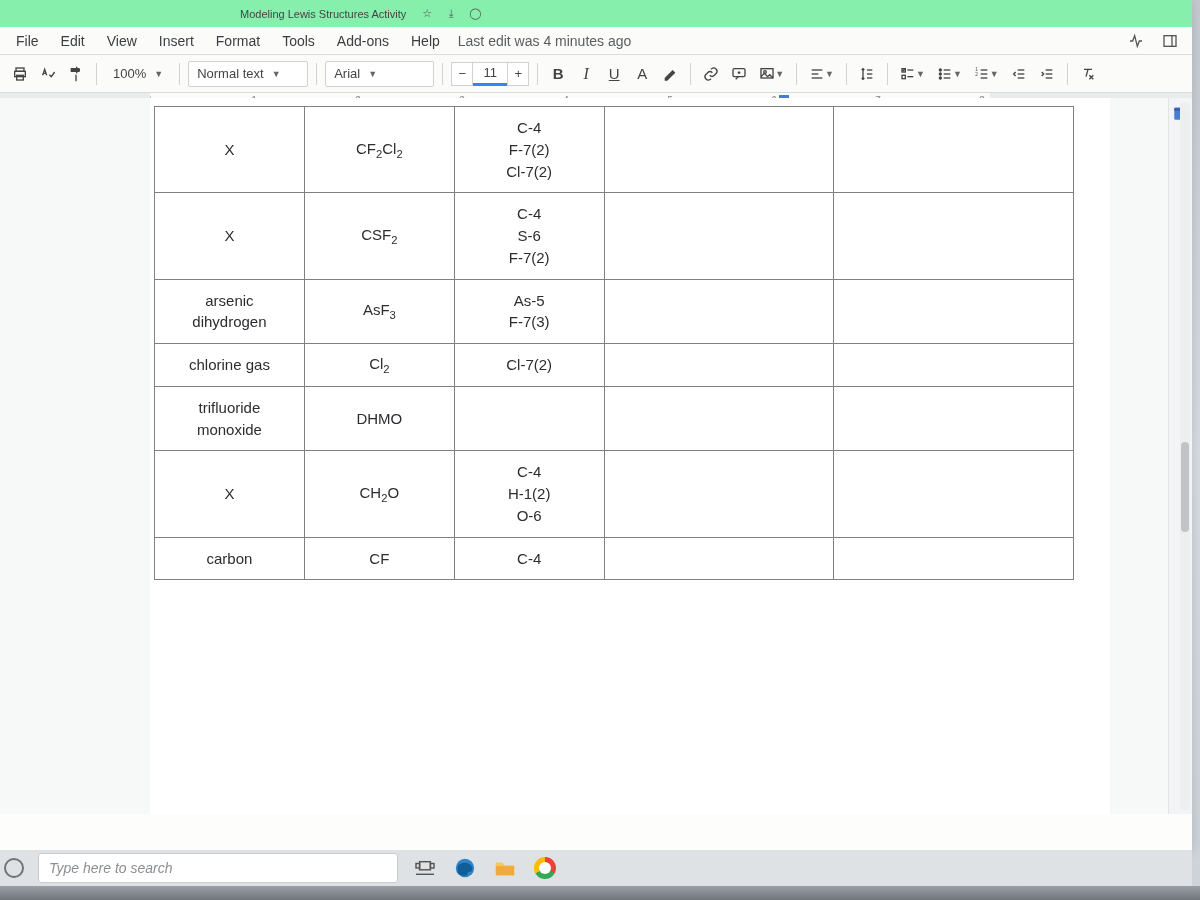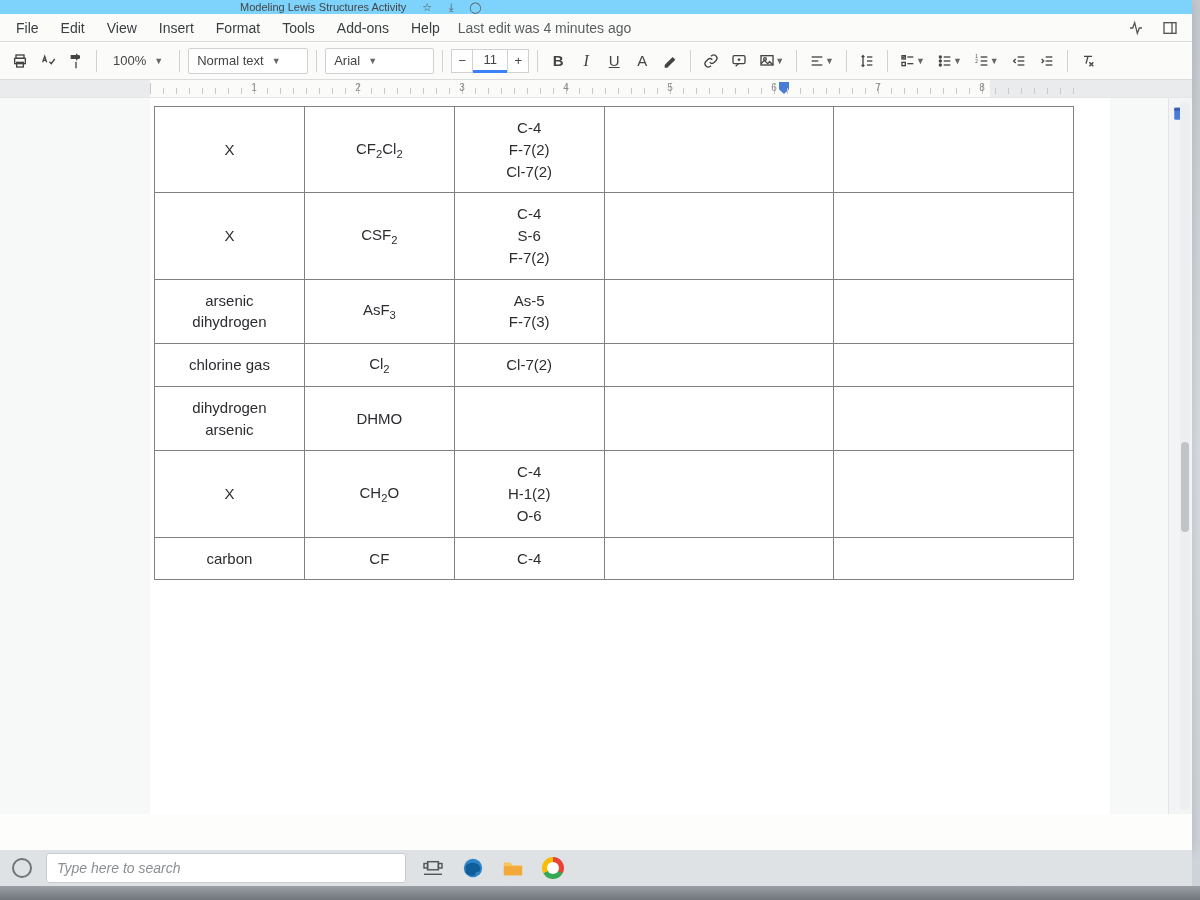--- a/index.html
+++ b/index.html
@@ -21,22 +21,22 @@
     top: 0;
     left: 0;
     right: 8px;
     bottom: 50px;
     background: #fdfdfb;
     box-shadow: 0 2px 12px rgba(0,0,0,0.15);
   }
 
   
   .tabstrip {
-    height: 14px;
-    background: #7dd3fc;
+    height: 27px;
+    background: #86efac;
     display:flex;
     align-items:center;
     padding-left: 240px;
     gap: 6px;
     font-size: 11px;
     color:#444;
   }
   .tabstrip .title-frag { font-weight:500; }
   .tabstrip .icns { display:flex; gap:10px; margin-left:8px;}
   .tabstrip .icn { width:14px; height:14px; display:flex; align-items:center; justify-content:center; color:#555;}
@@ -161,21 +161,21 @@
     background:#f3f4f5; border-left:1px solid #e2e4e6;
     display:flex; flex-direction:column; align-items:center; padding-top:6px; gap:18px;
   }
   .right-sidepanel .side-icn{ width:18px;height:18px; color:#5b5d5f;}
 
   
   .taskbar {
     position:absolute; left:0; right:8px; bottom:14px; height:36px;
     background: #dfe2e5;
     display:flex; align-items:center;
-    padding:0 12px;
+    padding:0 4px;
     gap:14px;
     font-size:14px;
     color:#6d7073;
   }
   .search-box {
     width: 360px; height:30px;
     background:#fff; border:1px solid #c9cccf; border-radius:3px;
     display:flex; align-items:center; padding:0 10px; gap:10px;
     color:#8c8f92; font-style:italic;
   }
@@ -491,21 +491,21 @@
                 <td class="c5"></td>
               </tr>
               <tr>
                 <td class="c1 multi">chlorine gas</td>
                 <td class="c2">Cl<span class="sub">2</span></td>
                 <td class="c3 multi">Cl-7(2)</td>
                 <td class="c4"></td>
                 <td class="c5"></td>
               </tr>
               <tr>
-                <td class="c1 multi">dihydrogen arsenic</td>
+                <td class="c1 multi">trifluoride monoxide</td>
                 <td class="c2">DHMO</td>
                 <td class="c3 multi"></td>
                 <td class="c4"></td>
                 <td class="c5"></td>
               </tr>
               <tr>
                 <td class="c1 multi">X</td>
                 <td class="c2">CH<span class="sub">2</span>O</td>
                 <td class="c3 multi">C-4<br>H-1(2)<br>O-6</td>
                 <td class="c4"></td>

